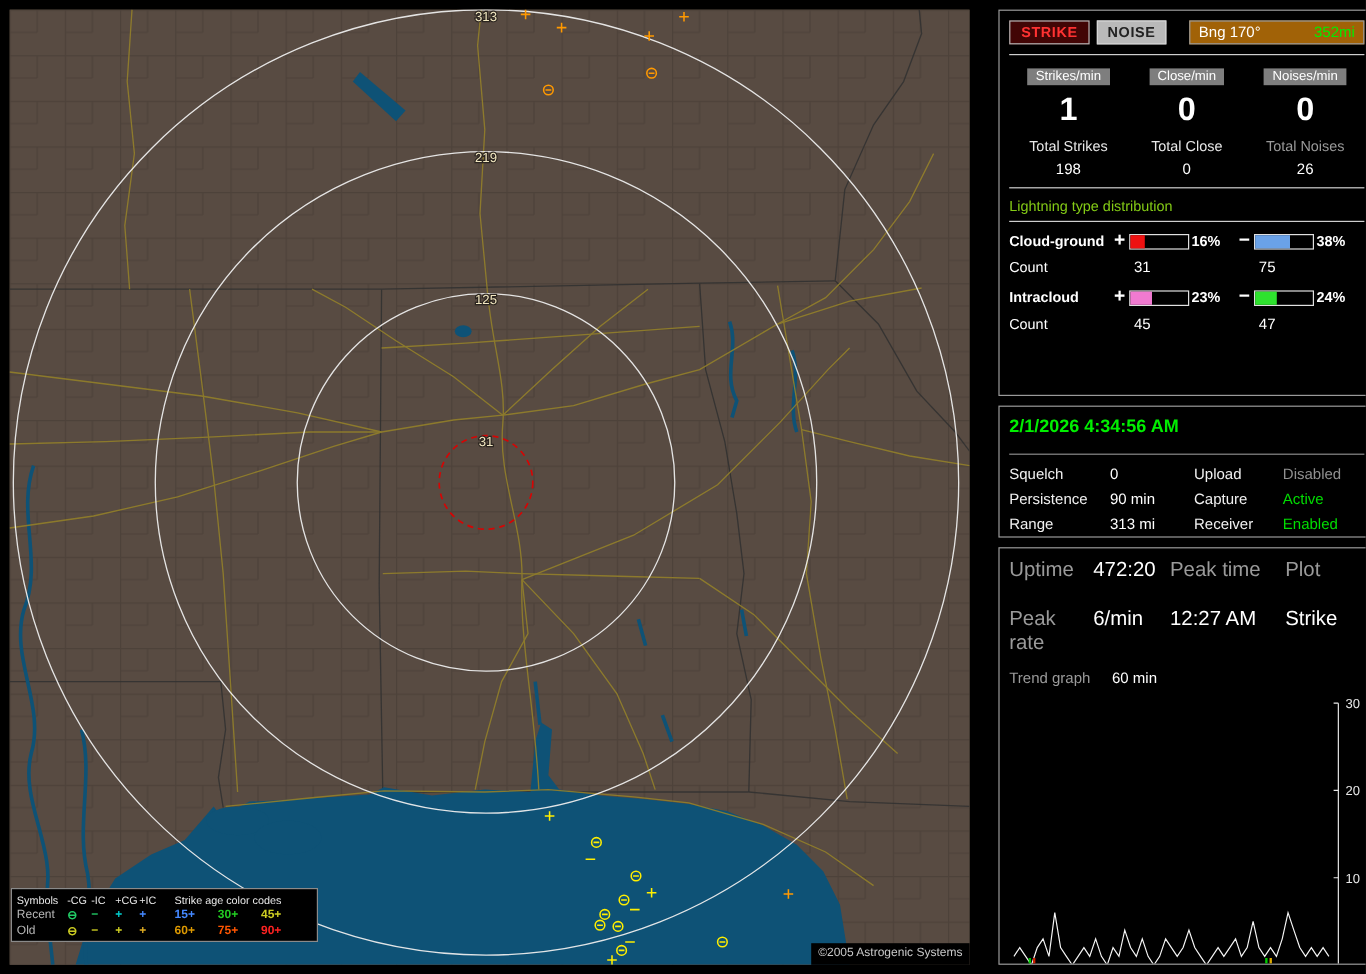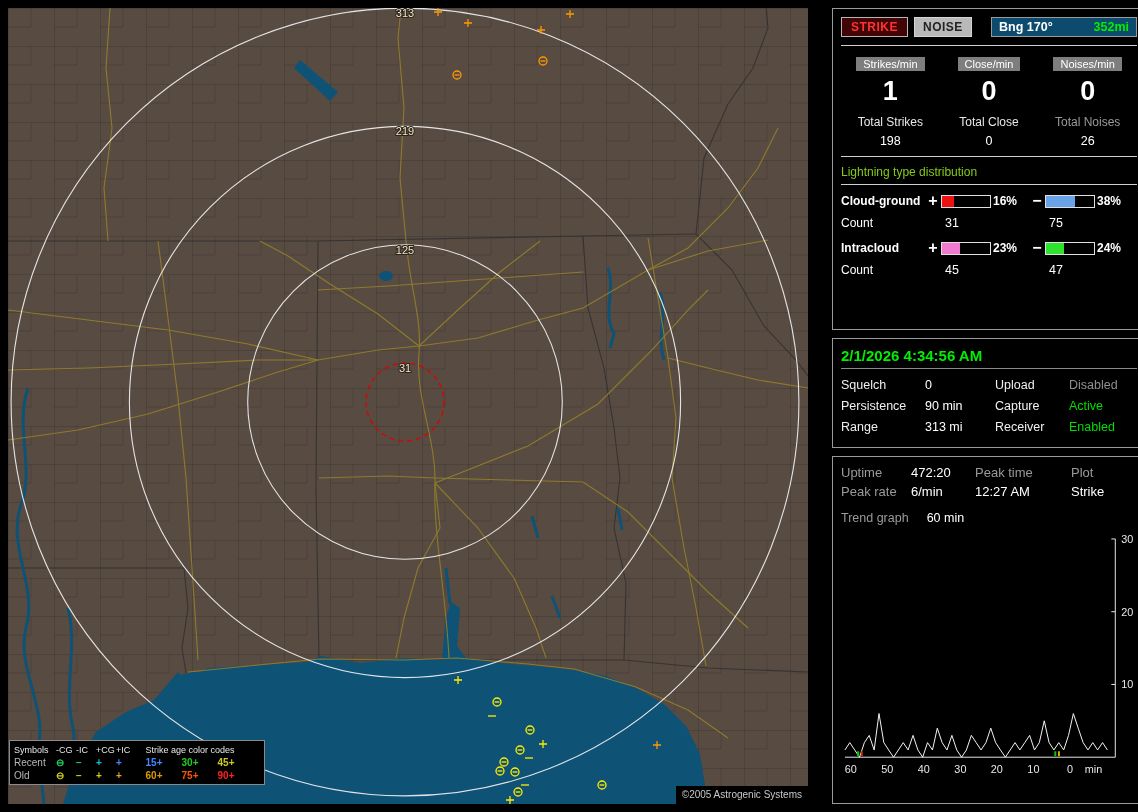--- a/index.html
+++ b/index.html
@@ -38,23 +38,23 @@
   .panel-time{height:110px;}
   .panel-trend{flex:1;}
 
   .mode-row{display:flex;align-items:center;gap:6px;height:20px;}
   .btn-strike{background:#420505;color:#ff3232;border:1px solid #b5b5b5;
       font-family:"Liberation Sans",sans-serif;font-weight:bold;font-size:12px;
       padding:2px 9px;letter-spacing:.5px;cursor:pointer;}
   .btn-noise{background:#b9b9b9;color:#222;border:1px solid #d5d5d5;
       font-family:"Liberation Sans",sans-serif;font-weight:bold;font-size:12px;
       padding:2px 8px;letter-spacing:.5px;cursor:pointer;}
-  .bng{margin-left:auto;border:1px solid #9a9a9a;background:#0c4a6e;display:flex;
+  .bng{margin-left:auto;border:1px solid #9a9a9a;background:#a16207;display:flex;
        justify-content:space-between;align-items:center;width:130px;
-       padding:2px 7px;font-weight:bold;font-size:12.5px;color:#fff;}
+       padding:2px 7px;font-weight:normal;font-size:12.5px;color:#fff;}
   .bng .val{color:#00ee00;}
 
   .sep{border:0;border-top:1px solid #cfcfcf;margin:8px 0;height:0;}
 
   .rates{display:grid;grid-template-columns:repeat(3,1fr);text-align:center;margin-top:4px;}
   .rate-badge{display:inline-block;background:#7e7e7e;color:#fff;font-size:11px;padding:1px 7px;}
   .rate-num{font-size:27px;font-weight:bold;color:#fff;line-height:32px;margin-top:3px;}
 
   .totals{display:grid;grid-template-columns:repeat(3,1fr);text-align:center;margin-top:8px;}
   .tot-lab{font-size:12px;color:#e8e8e8;}
@@ -69,29 +69,29 @@
   .count-row{margin:6px 0 9px;}
   .dist-name{font-weight:bold;font-size:12px;color:#fff;}
   .dist-sign{text-align:center;font-weight:bold;color:#fff;}
   .bar{height:11px;border:1px solid #e0e0e0;background:#000;}
   .bar i{display:block;height:100%;}
   .dist-pct{font-weight:bold;font-size:12px;color:#fff;}
   .count-lab{font-size:12px;color:#fff;}
   .count-val{font-size:12.5px;color:#fff;padding-left:4px;}
 
   .datetime{color:#00ee00;font-weight:bold;font-size:15px;border-bottom:1px solid #8a8a8a;
-            padding-bottom:4px;}
+            padding-bottom:14px;}
   .settings{display:grid;grid-template-columns:84px 70px 74px 1fr;row-gap:7px;
             margin-top:9px;font-size:12.5px;}
   .set-lab{color:#f0f0f0;}
   .set-val{color:#fff;}
   .val-disabled{color:#909090;}
   .val-active{color:#00dd00;}
 
-  .info-grid{display:grid;grid-template-columns:70px 64px 96px 1fr;row-gap:4px;font-size:13px;}
+  .info-grid{display:grid;grid-template-columns:70px 64px 96px 1fr;row-gap:21px;font-size:17px;}
   .info-lab{color:#9a9a9a;}
   .info-val{color:#fff;}
   .trend-row{margin-top:12px;font-size:12.5px;display:flex;gap:18px;}
   #trend-svg{display:block;margin-top:8px;}
   .axis{stroke:#e8e8e8;stroke-width:1;fill:none;}
   .tick{fill:#e8e8e8;font-size:11px;font-family:"Liberation Sans",sans-serif;}
   .tx{text-anchor:middle;}
   .trace{stroke:#f5f5f5;stroke-width:1;fill:none;}
 </style>
 </head>

